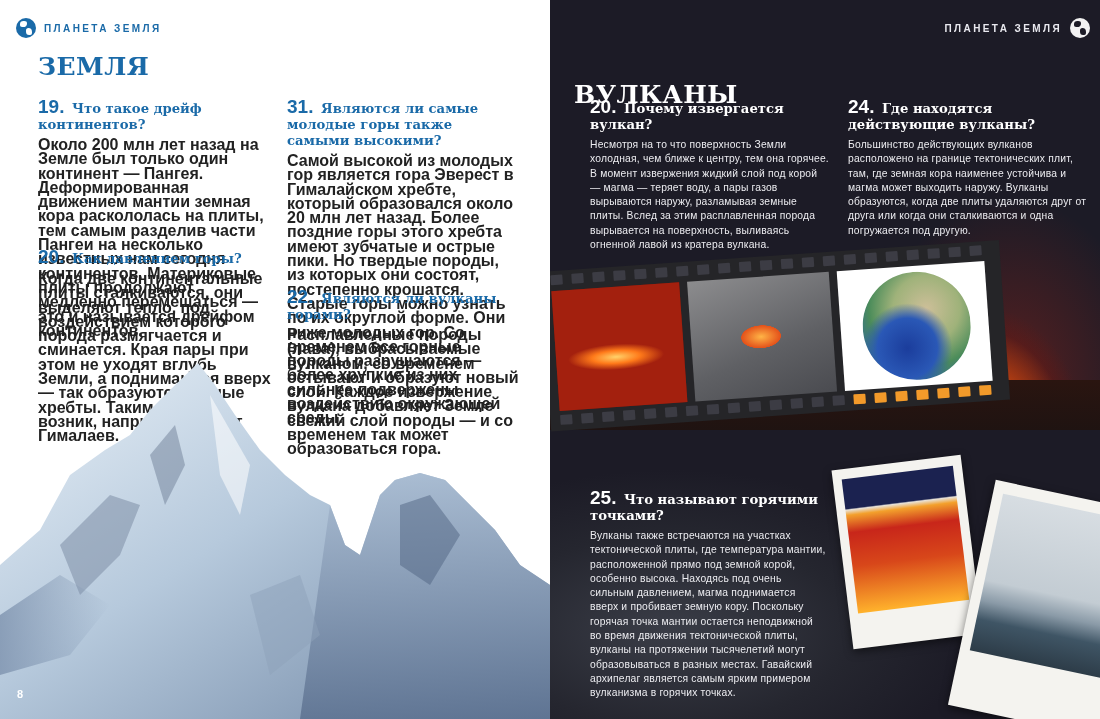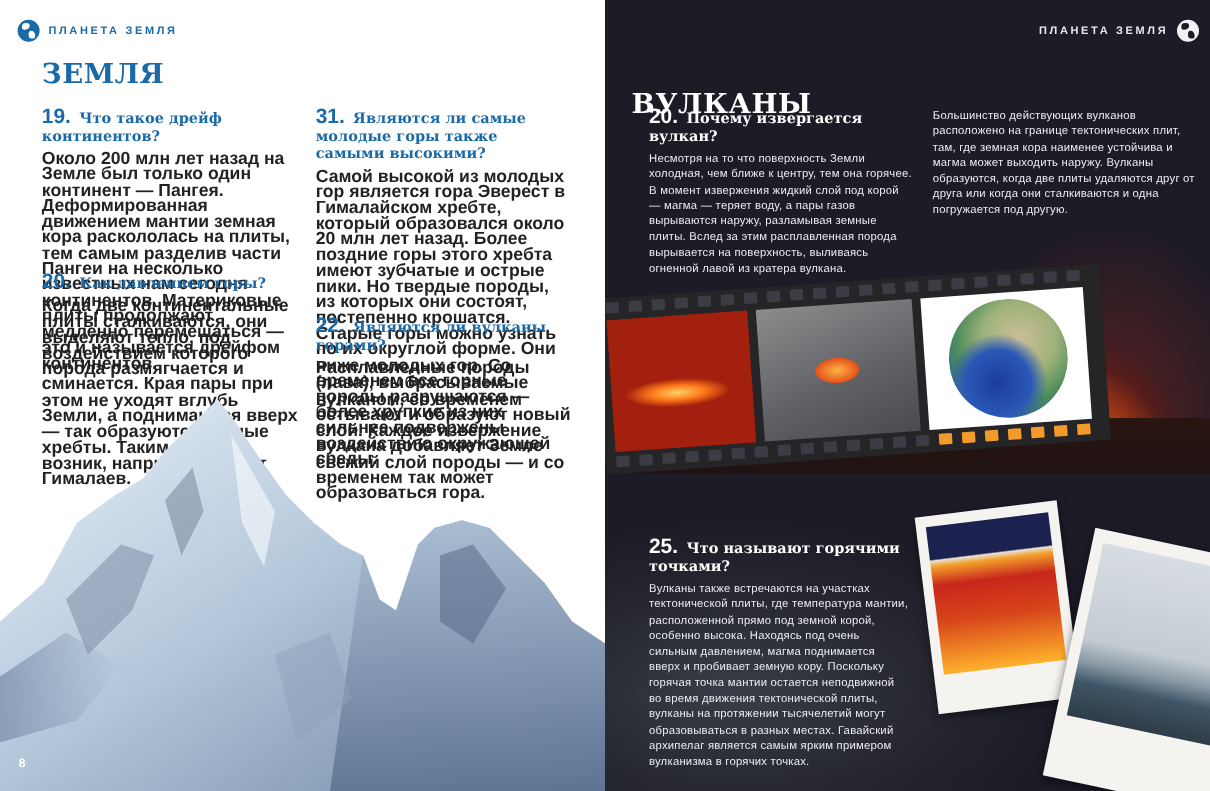--- a/index.html
+++ b/index.html
@@ -169,20 +169,24 @@
 
     <div class="qblock" style="left:40px; top:99px; width:240px;">
       <div class="qhead">
         <span class="num">20.</span>
         <span>Почему извергается вулкан?</span>
       </div>
       <p class="qbody">Несмотря на то что поверхность Земли холодная, чем ближе к центру, тем она горячее. В момент извержения жидкий слой под корой — магма — теряет воду, а пары газов вырываются наружу, разламывая земные плиты. Вслед за этим расплавленная порода вырывается на поверхность, выливаясь огненной лавой из кратера вулкана.</p>
     </div>
 
     <div class="qblock" style="left:298px; top:99px; width:245px;">
+      <div class="qhead">
+        <span class="num">24.</span>
+        <span>Где находятся действующие вулканы?</span>
+      </div>
       <p class="qbody">Большинство действующих вулканов расположено на границе тектонических плит, там, где земная кора наименее устойчива и магма может выходить наружу. Вулканы образуются, когда две плиты удаляются друг от друга или когда они сталкиваются и одна погружается под другую.</p>
     </div>
 
     <div class="filmstrip">
       <div class="film-holes top">
         <span></span>
           <span></span>
           <span></span>
           <span></span>
           <span></span>

